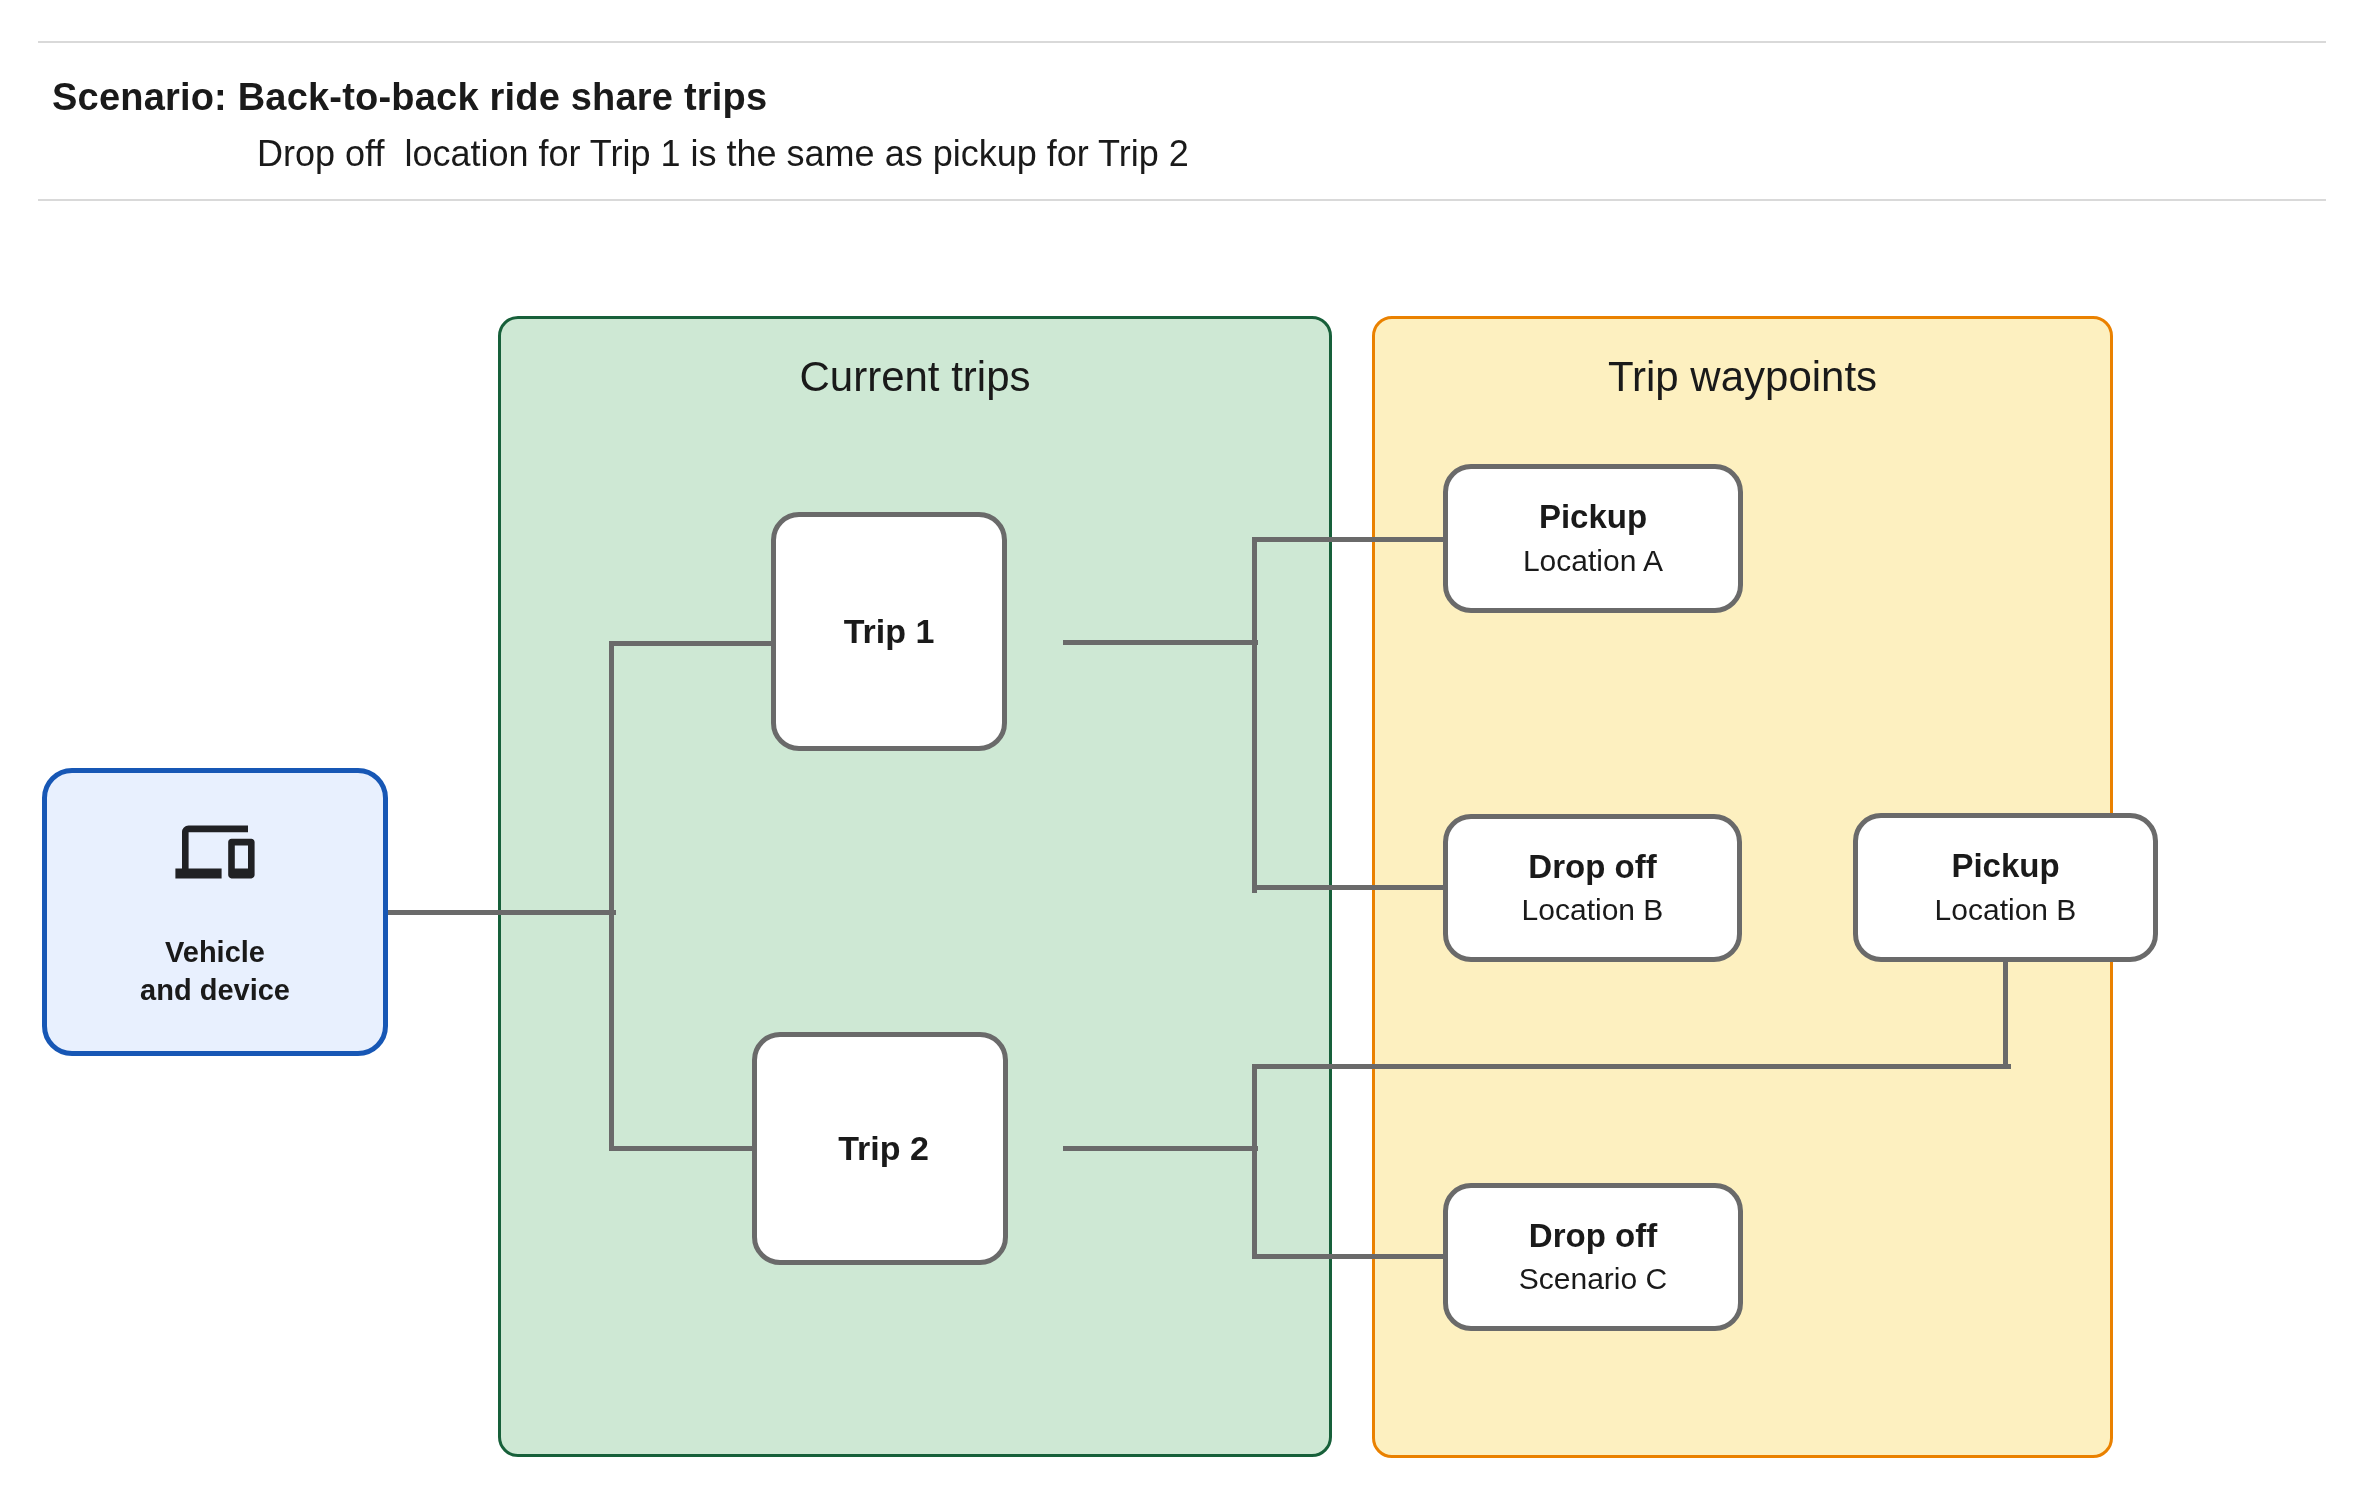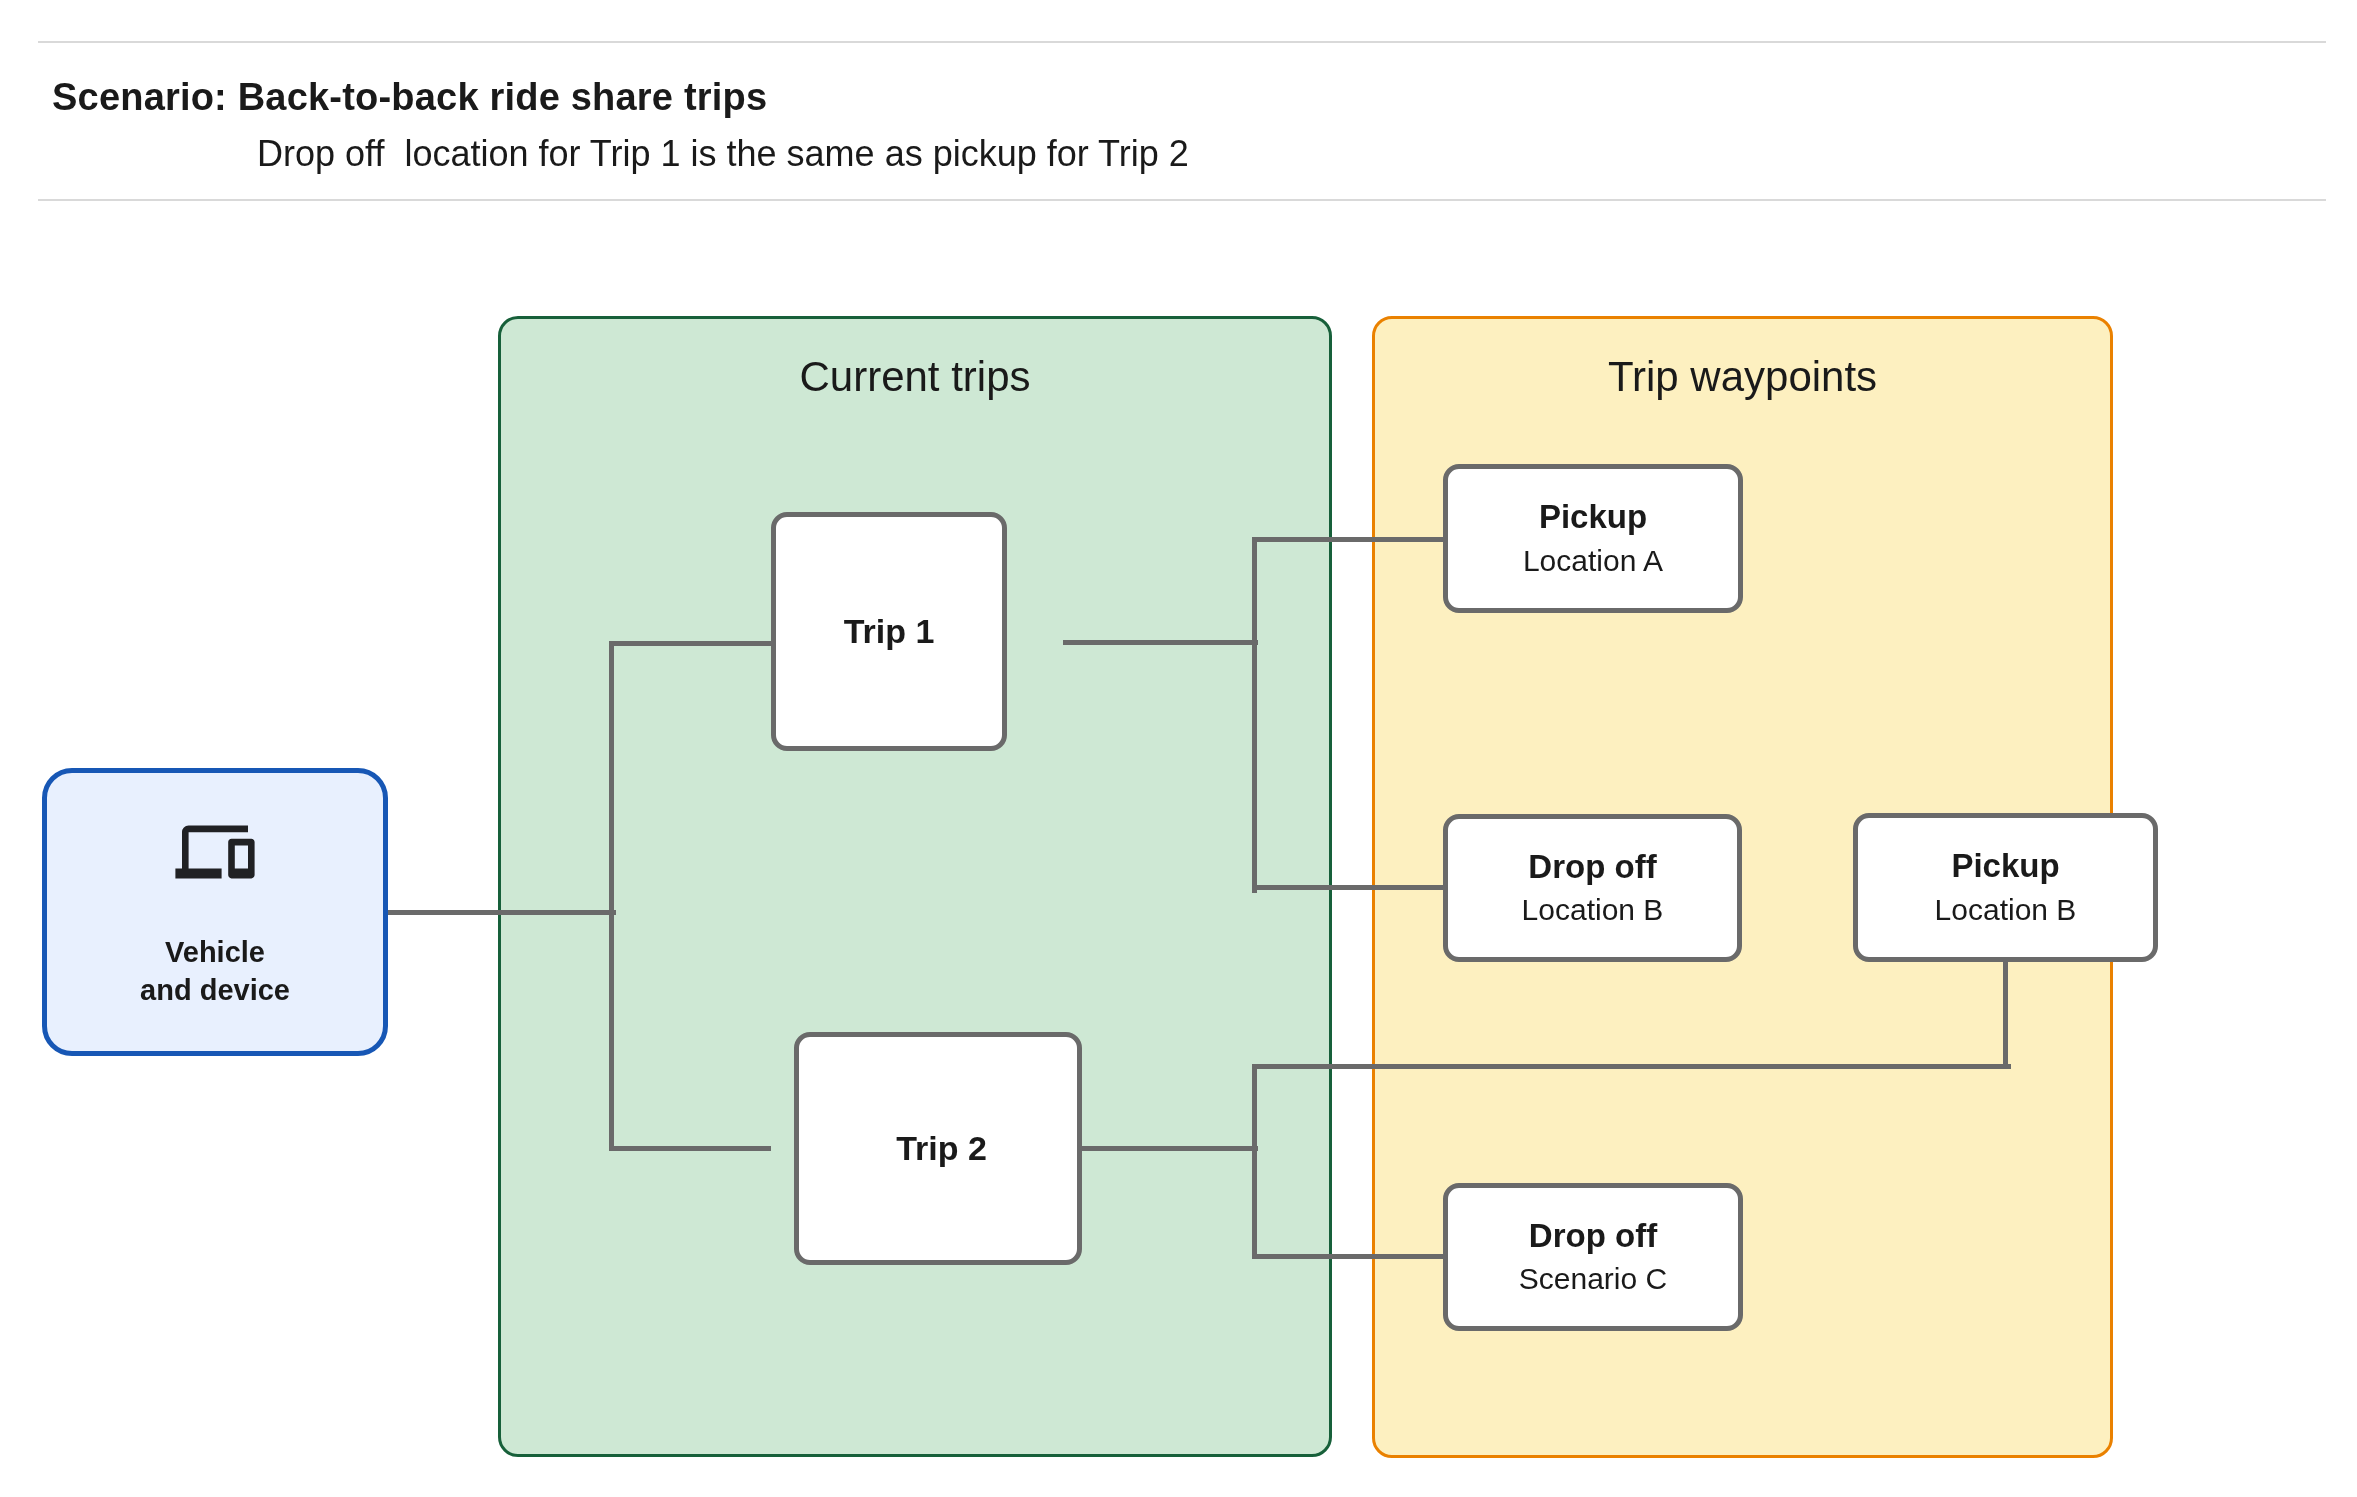--- a/index.html
+++ b/index.html
@@ -29,24 +29,24 @@
   .panel{position:absolute;border-radius:20px;}
   .panel-green{left:498px;top:316px;width:834px;height:1141px;background:var(--green-fill);border:3px solid var(--green-border);}
   .panel-orange{left:1372px;top:316px;width:741px;height:1142px;background:var(--orange-fill);border:3px solid var(--orange-border);}
   .panel-title{margin-top:34px;text-align:center;font-size:42px;font-weight:400;color:var(--text);}
 
   .vehicle-box{position:absolute;left:42px;top:768px;width:346px;height:288px;background:var(--blue-fill);
     border:5px solid var(--blue-border);border-radius:30px;display:flex;flex-direction:column;align-items:center;}
   .vehicle-icon{margin-top:46px;width:80px;height:66px;color:#202124;}
   .vehicle-label{margin-top:48px;font-size:29px;font-weight:700;line-height:1.32;text-align:center;}
 
-  .node{position:absolute;background:#ffffff;border:5px solid var(--node-border);border-radius:16px;
+  .node{position:absolute;background:#ffffff;border:5px solid var(--node-border);border-radius:28px;
     display:flex;flex-direction:column;align-items:center;justify-content:center;text-align:center;}
   .node-trip1{left:771px;top:512px;width:236px;height:239px;}
-  .node-trip2{left:794px;top:1032px;width:288px;height:233px;padding-left:7px;}
+  .node-trip2{left:752px;top:1032px;width:256px;height:233px;padding-left:7px;}
   .node-pickup-a{left:1443px;top:464px;width:300px;height:149px;}
   .node-dropoff-b{left:1443px;top:814px;width:299px;height:148px;}
   .node-pickup-b{left:1853px;top:813px;width:305px;height:149px;}
   .node-dropoff-c{left:1443px;top:1183px;width:300px;height:148px;}
   .trip-label{font-size:34px;font-weight:700;}
   .wp-title{font-size:33px;font-weight:700;line-height:1.2;}
   .wp-sub{font-size:30px;font-weight:400;line-height:1.3;margin-top:4px;}
 
   .connector{position:absolute;background:var(--connector);}
   

